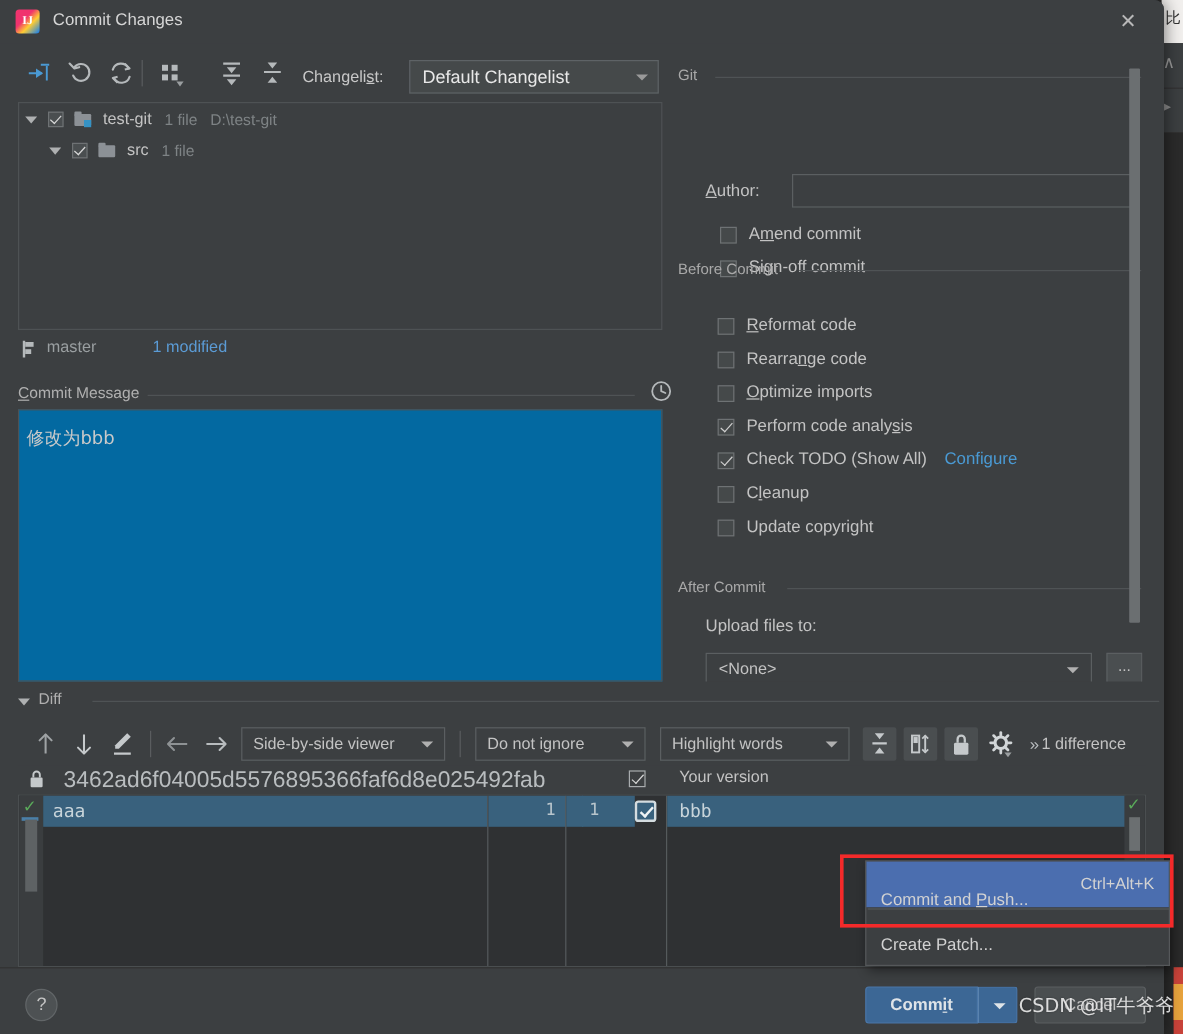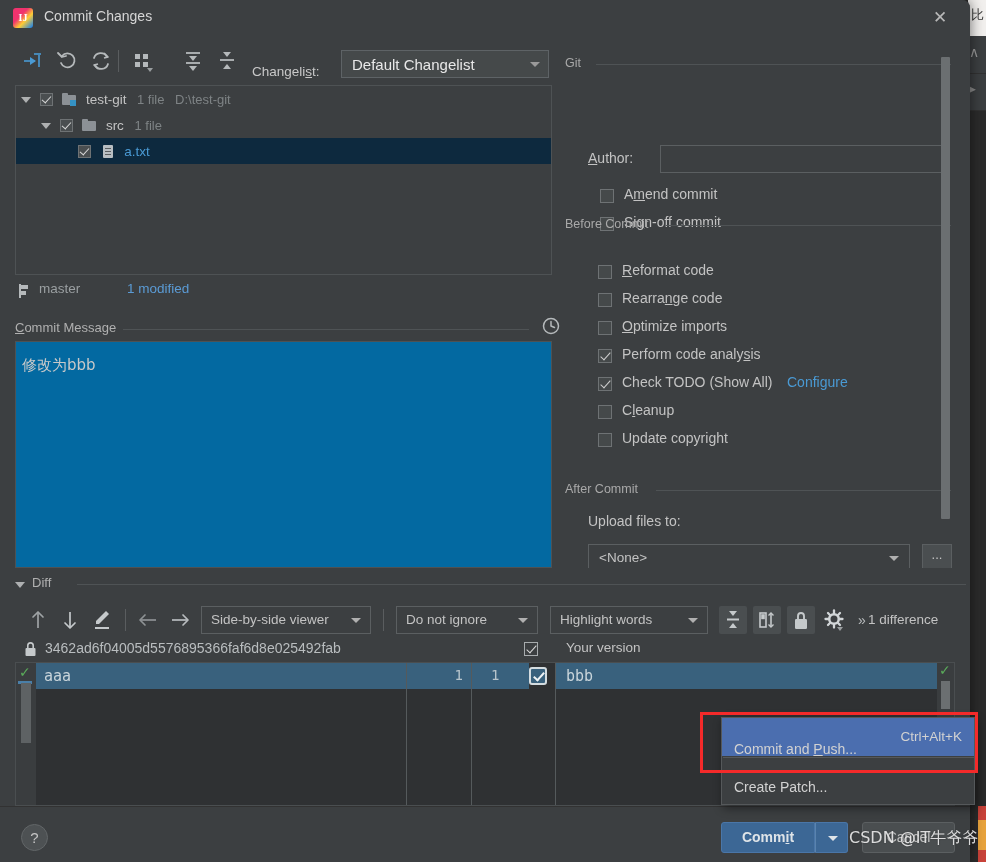--- a/index.html
+++ b/index.html
@@ -36,21 +36,21 @@
   #app-icon .ai-inner{position:absolute;left:3px;top:2px;width:14px;height:16px;color:#fff;
     font-size:10px;font-weight:bold;font-family:"Liberation Serif",serif;line-height:16px;text-align:center;}
   #title-text{position:absolute;left:44px;top:8px;font-size:14px;color:#d6d6d6;}
   #close-btn{position:absolute;left:918px;top:4px;width:44px;height:28px;text-align:center;
     line-height:28px;font-size:17px;color:#b8b8b8;cursor:default;}
 
   
   #toolbar{position:absolute;left:0;top:44px;width:560px;height:40px;}
   .tb-icon{position:absolute;top:4px;width:26px;height:26px;}
   .tb-sep{position:absolute;top:6px;width:1px;height:22px;background:#5a5d5f;}
-  #changelist-label{position:absolute;left:252px;top:64px;font-size:13.5px;color:#c8c8c8;}
+  #changelist-label{position:absolute;left:252px;top:56px;font-size:13.5px;color:#c8c8c8;}
   #changelist-label u{text-decoration:underline;}
   #changelist-combo{position:absolute;left:341px;top:50px;width:208px;height:28px;
     background:#45494a;border:1px solid #5e6366;box-sizing:border-box;}
   #changelist-value{position:absolute;left:10px;top:5px;font-size:15px;color:#e8e8e8;font-weight:normal;}
   #changelist-arrow{position:absolute;right:8px;top:11px;width:0;height:0;
     border-left:5px solid transparent;border-right:5px solid transparent;border-top:5px solid #9a9a9a;}
 
   
   #tree{position:absolute;left:15px;top:85px;width:537px;height:190px;
     background:#3c3f41;border:1px solid #4e5254;box-sizing:border-box;overflow:hidden;}
@@ -135,21 +135,21 @@
     box-sizing:border-box;}
   .dcombo .dcv{position:absolute;left:9px;top:5px;font-size:13.5px;color:#c3c3c3;white-space:nowrap;}
   .dcombo .dca{position:absolute;right:9px;top:11px;width:0;height:0;
     border-left:5px solid transparent;border-right:5px solid transparent;border-top:5px solid #b0b0b0;}
   .dbtn{position:absolute;top:2px;width:28px;height:28px;background:#4a4e50;border-radius:2px;}
   #diff-count{position:absolute;left:853px;top:8px;font-size:13.5px;color:#c3c3c3;white-space:nowrap;}
 
   
   #diff-revbar{position:absolute;left:15px;top:638px;width:940px;height:22px;background:#3c3f41;}
   #lock-icon{position:absolute;left:8px;top:3px;width:15px;height:16px;}
-  #rev-hash{position:absolute;left:30px;top:2px;font-size:14px;color:#b9bdbf;
+  #rev-hash{position:absolute;left:38px;top:2px;font-size:19px;color:#b9bdbf;
     font-family:"Liberation Sans",sans-serif;}
   #ver-cbx{position:absolute;left:509px;top:4px;width:14px;height:14px;border:1px solid #a8acae;
     background:#3c3f41;box-sizing:border-box;}
   #ver-cbx::after{content:"";position:absolute;left:4px;top:0px;width:4px;height:9px;
     border:solid #d8d8d8;border-width:0 1.5px 1.5px 0;transform:rotate(42deg);}
   #ver-label{position:absolute;left:551px;top:2px;font-size:13.5px;color:#c3c3c3;}
 
   
   #diff-body{position:absolute;left:15px;top:662px;width:940px;height:144px;background:#2f3133;
     border:1px solid #4a4e50;box-sizing:border-box;overflow:hidden;}
@@ -316,25 +316,20 @@
     </div>
 
     <div class="tree-row" style="padding-left:24px">
       <span class="tw open"></span>
       <span class="cbx on"></span>
       <span class="ficon folder"></span>
       <span class="t-name">src</span>
       <span class="t-meta">1 file</span>
     </div>
 
-    <div class="tree-row selected" style="padding-left:62px">
-      <span class="cbx on"></span>
-      <span class="ficon txt"></span>
-      <span class="t-name link">a.txt</span>
-    </div>
 
   </div>
 
   <div id="branch-line">
     <div id="branch-icon">
       <svg width="14" height="16" viewBox="0 0 14 16">
         <line x1="3" y1="1" x2="3" y2="15" stroke="#b5b9bb" stroke-width="2"></line>
         <rect x="4" y="2" width="7" height="4" fill="#b5b9bb"></rect>
         <rect x="4" y="8" width="5" height="4" fill="#b5b9bb"></rect>
       </svg>

